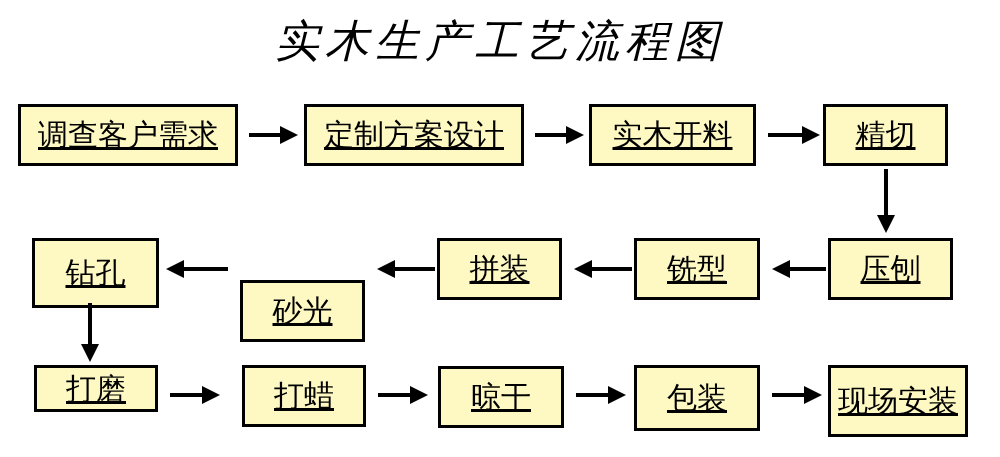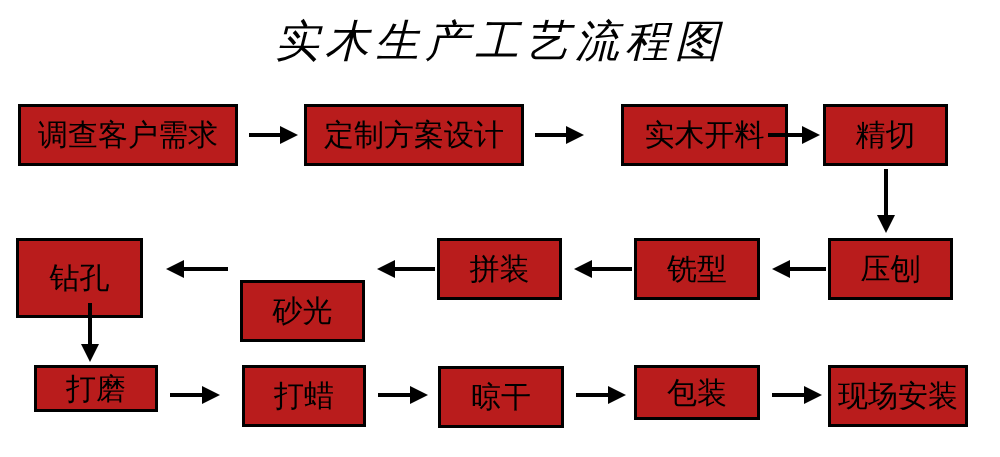--- a/index.html
+++ b/index.html
@@ -29,29 +29,30 @@
     font-style: italic;
     letter-spacing: 6px;
     color: #000000;
     line-height: 58px;
     white-space: nowrap;
   }
   .node {
     position: absolute;
     box-sizing: border-box;
     border: 3px solid #000000;
-    background: #b91c1c;
+    background: #fef9c3;
     color: #000000;
     display: flex;
     align-items: center;
     justify-content: center;
     font-size: 30px;
     line-height: 1;
     letter-spacing: 0px;
     white-space: nowrap;
+    text-decoration: underline;
   }
   
   .arrow-h {
     position: absolute;
     height: 0;
     border-top: 4px solid #000000;
   }
   .arrow-v {
     position: absolute;
     width: 0;
@@ -92,35 +93,35 @@
   <div class="arrow-h" style="left:249px; top:133px; width:34px;"></div>
   <div class="head right" style="left:280px; top:126px;"></div>
 
   <div class="node" style="left:304px; top:104px; width:220px; height:62px;align-items:center;">
     <span>定制方案设计</span>
   </div>
 
   <div class="arrow-h" style="left:535px; top:133px; width:34px;"></div>
   <div class="head right" style="left:566px; top:126px;"></div>
 
-  <div class="node" style="left:589px; top:104px; width:167px; height:62px;margin-left:32px;">
+  <div class="node" style="left:589px; top:104px; width:167px; height:62px;">
     <span>实木开料</span>
   </div>
 
   <div class="arrow-h" style="left:768px; top:133px; width:37px;"></div>
   <div class="head right" style="left:802px; top:126px;"></div>
 
   <div class="node" style="left:823px; top:104px; width:125px; height:62px;">
     <span>精切</span>
   </div>
 
   <div class="arrow-v" style="left:884px; top:169px; height:49px;"></div>
   <div class="head down" style="left:877px; top:215px;"></div>
 
-  <div class="node" style="left:16px; top:238px; width:127px; height:80px;">
+  <div class="node" style="left:32px; top:238px; width:127px; height:70px;">
     <span>钻孔</span>
   </div>
 
   <div class="head left" style="left:166px; top:260px;"></div>
   <div class="arrow-h" style="left:182px; top:267px; width:46px;"></div>
 
   <div class="node" style="left:240px; top:238px; width:125px; height:62px;margin-top:42px;">
     <span>砂光</span>
   </div>
 
@@ -162,24 +163,24 @@
   <div class="arrow-h" style="left:378px; top:393px; width:35px;"></div>
   <div class="head right" style="left:410px; top:386px;"></div>
 
   <div class="node" style="left:438px; top:366px; width:126px; height:62px;">
     <span>晾干</span>
   </div>
 
   <div class="arrow-h" style="left:576px; top:393px; width:35px;"></div>
   <div class="head right" style="left:608px; top:386px;"></div>
 
-  <div class="node" style="left:634px; top:365px; width:126px; height:55px;">
+  <div class="node" style="left:634px; top:365px; width:126px; height:66px;">
     <span>包装</span>
   </div>
 
   <div class="arrow-h" style="left:772px; top:393px; width:35px;"></div>
   <div class="head right" style="left:804px; top:386px;"></div>
 
-  <div class="node" style="left:828px; top:365px; width:140px; height:62px;">
+  <div class="node" style="left:828px; top:365px; width:140px; height:72px;">
     <span>现场安装</span>
   </div>
 
 </div>
 
 </body></html>

